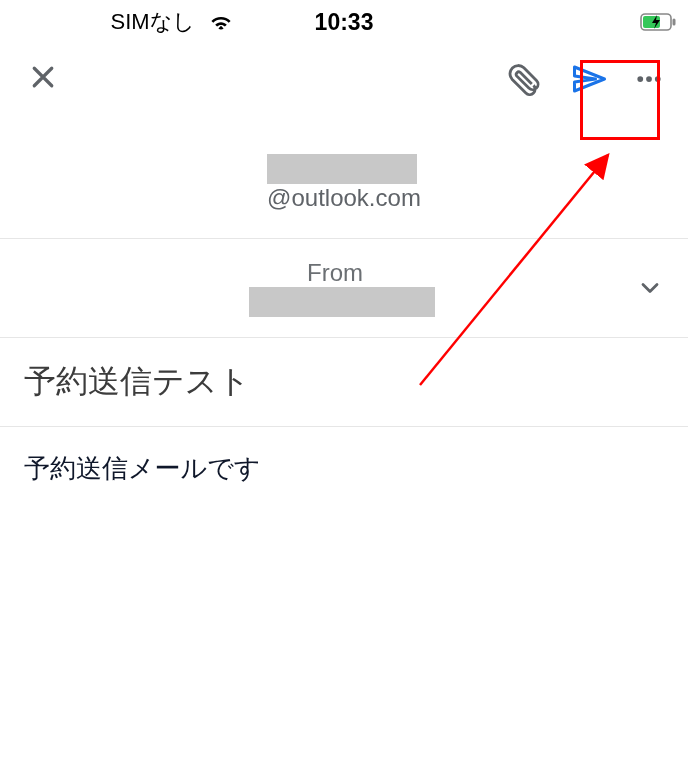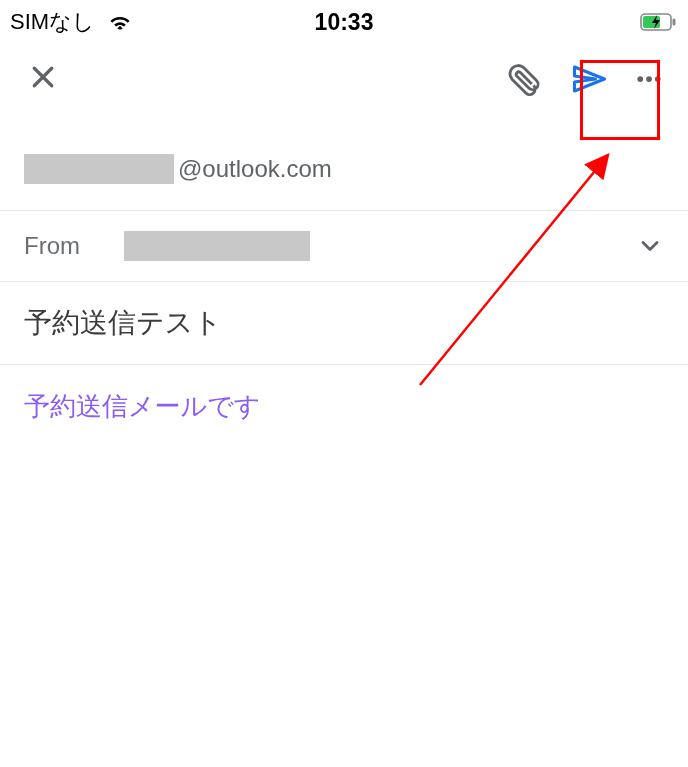--- a/index.html
+++ b/index.html
@@ -12,21 +12,21 @@
       overflow: hidden;
     }
     .status-bar {
       height: 44px;
       display: flex;
       align-items: center;
       padding: 0 10px;
       font-size: 22px;
       color: #000;
     }
-    .status-left { flex: 1; display: flex; align-items: center; gap: 14px; }
+    .status-left { flex: 1; display: flex; align-items: center; gap: 14px; justify-content: flex-end; }
     .status-center { flex: 1; text-align: center; font-weight: 700; font-size: 23px;}
     .status-right { flex: 1; display: flex; justify-content: flex-end; align-items: center; }
     .wifi-icon { display: inline-flex; }
     .battery { display: inline-flex; align-items: center; }
 
     .toolbar {
       height: 70px;
       display: flex;
       align-items: center;
       padding: 0 24px 0 28px;
@@ -35,36 +35,37 @@
     .toolbar-right { display: flex; align-items: center; gap: 28px; }
     .icon-btn { display: inline-flex; align-items: center; justify-content: center; cursor: pointer; }
 
     .row {
       padding: 20px 24px;
       border-bottom: 1px solid #e6e6e6;
       font-size: 24px;
       color: #5f6368;
       display: flex;
       align-items: center;
+      flex-direction: column;
     }
     .row.first { border-top: none; padding-top: 40px; padding-bottom: 26px;}
     .row .label { margin-right: 18px; color:#6b6f73; }
     .redact {
       display: inline-block;
       background: #c8c8c8;
       height: 30px;
       vertical-align: middle;
     }
     .redact.to { width: 150px; margin-right: 4px; }
     .redact.from { width: 186px; margin-right: 4px; }
-    .from-row { position: relative; gap: 26px; }
+    .from-row { position: relative; }
     .chev { position: absolute; right: 24px; top: 50%; transform: translateY(-50%); display:inline-flex; }
 
-    .subject-row { padding: 22px 24px; border-bottom: 1px solid #e6e6e6; font-size: 28px; color: #3c3c3c; }
-    .body-row { padding: 24px 24px; font-size: 26px; color: #8b5cf6; }
+    .subject-row { padding: 22px 24px; border-bottom: 1px solid #e6e6e6; font-size: 32px; color: #3c3c3c; }
+    .body-row { padding: 24px 24px; font-size: 26px; color: #0f172a; }
 
     .hl-box {
       position: absolute;
       border: 3px solid #ff0000;
       top: 60px;
       left: 580px;
       width: 80px;
       height: 80px;
       pointer-events: none;
     }

